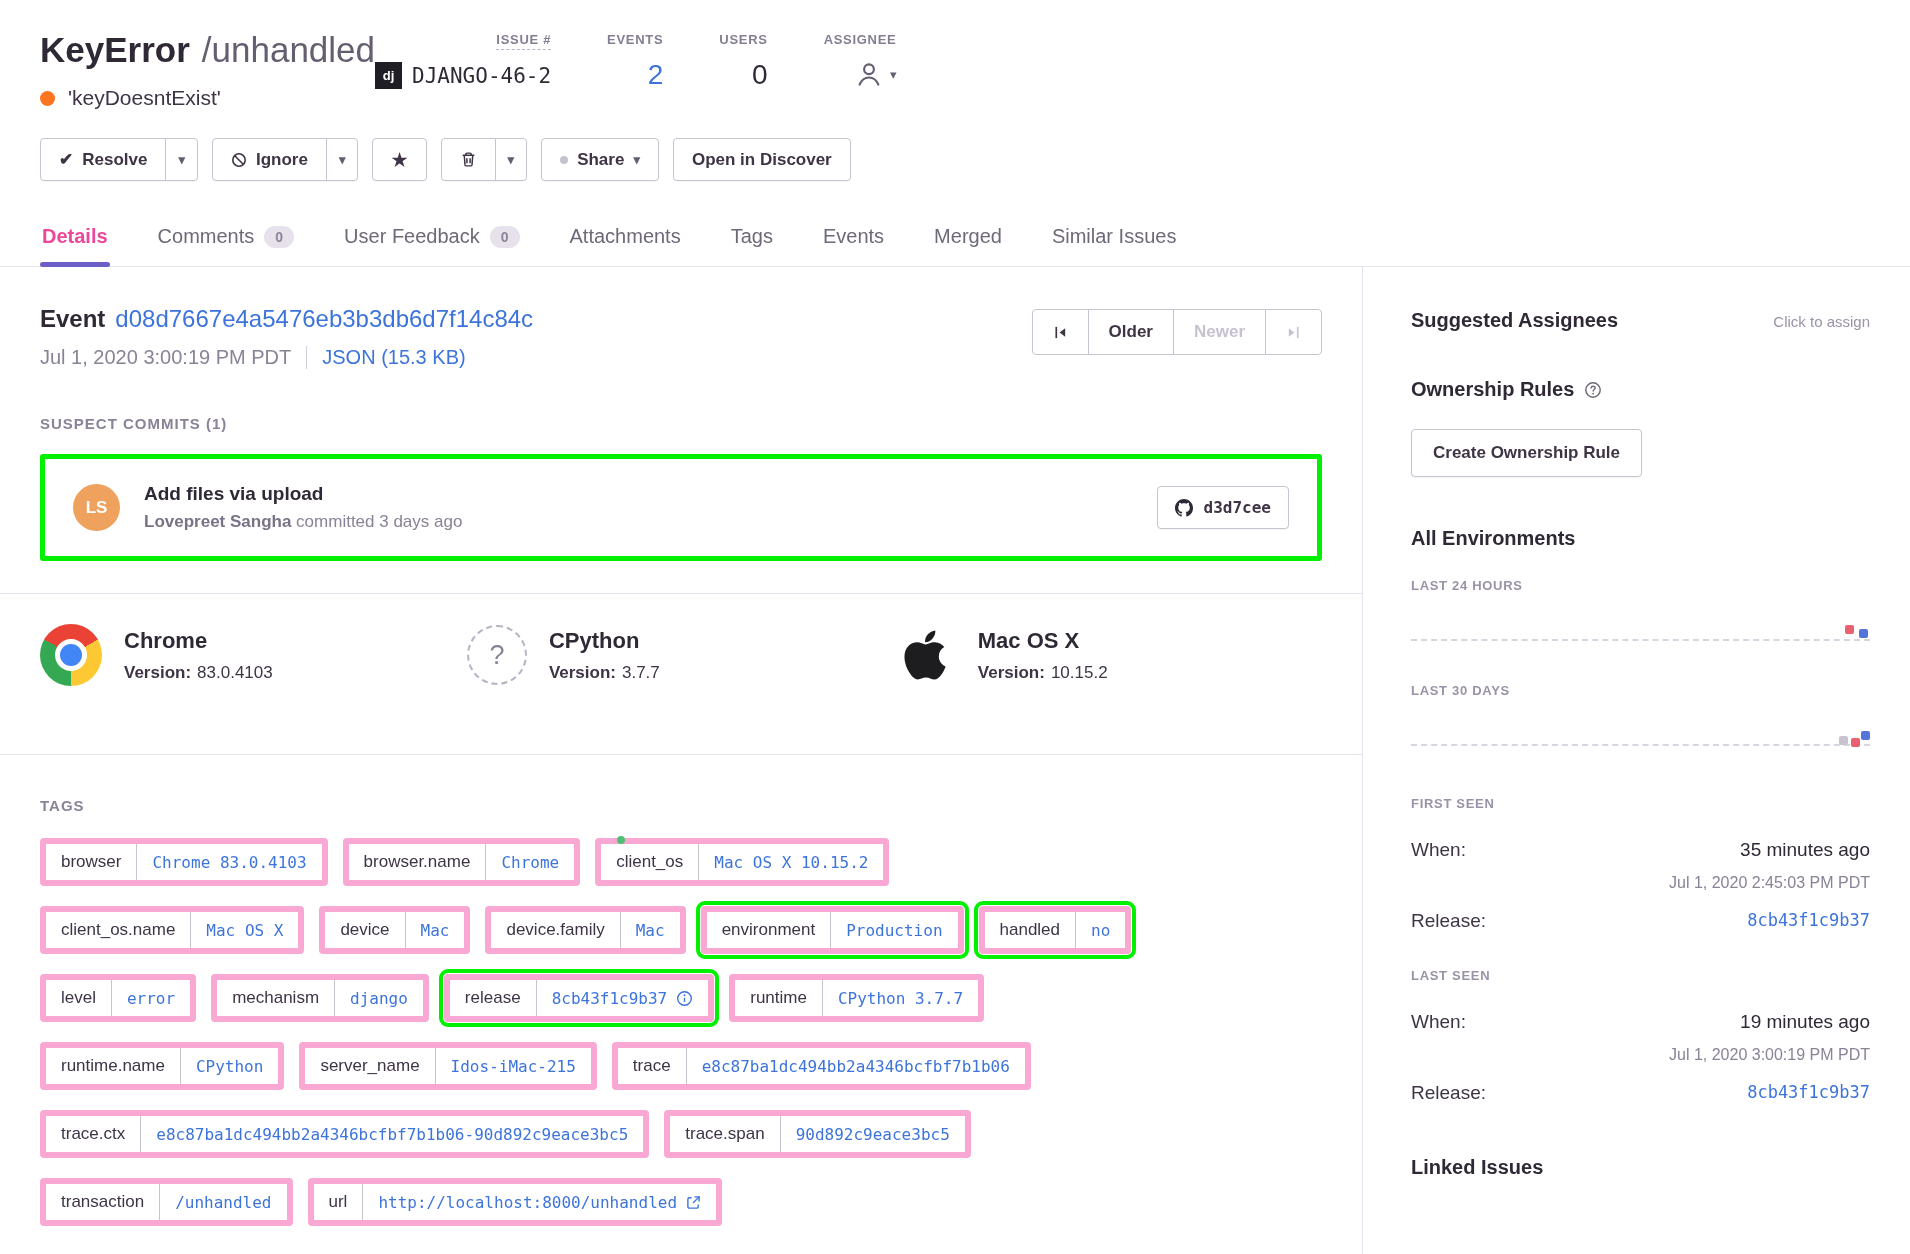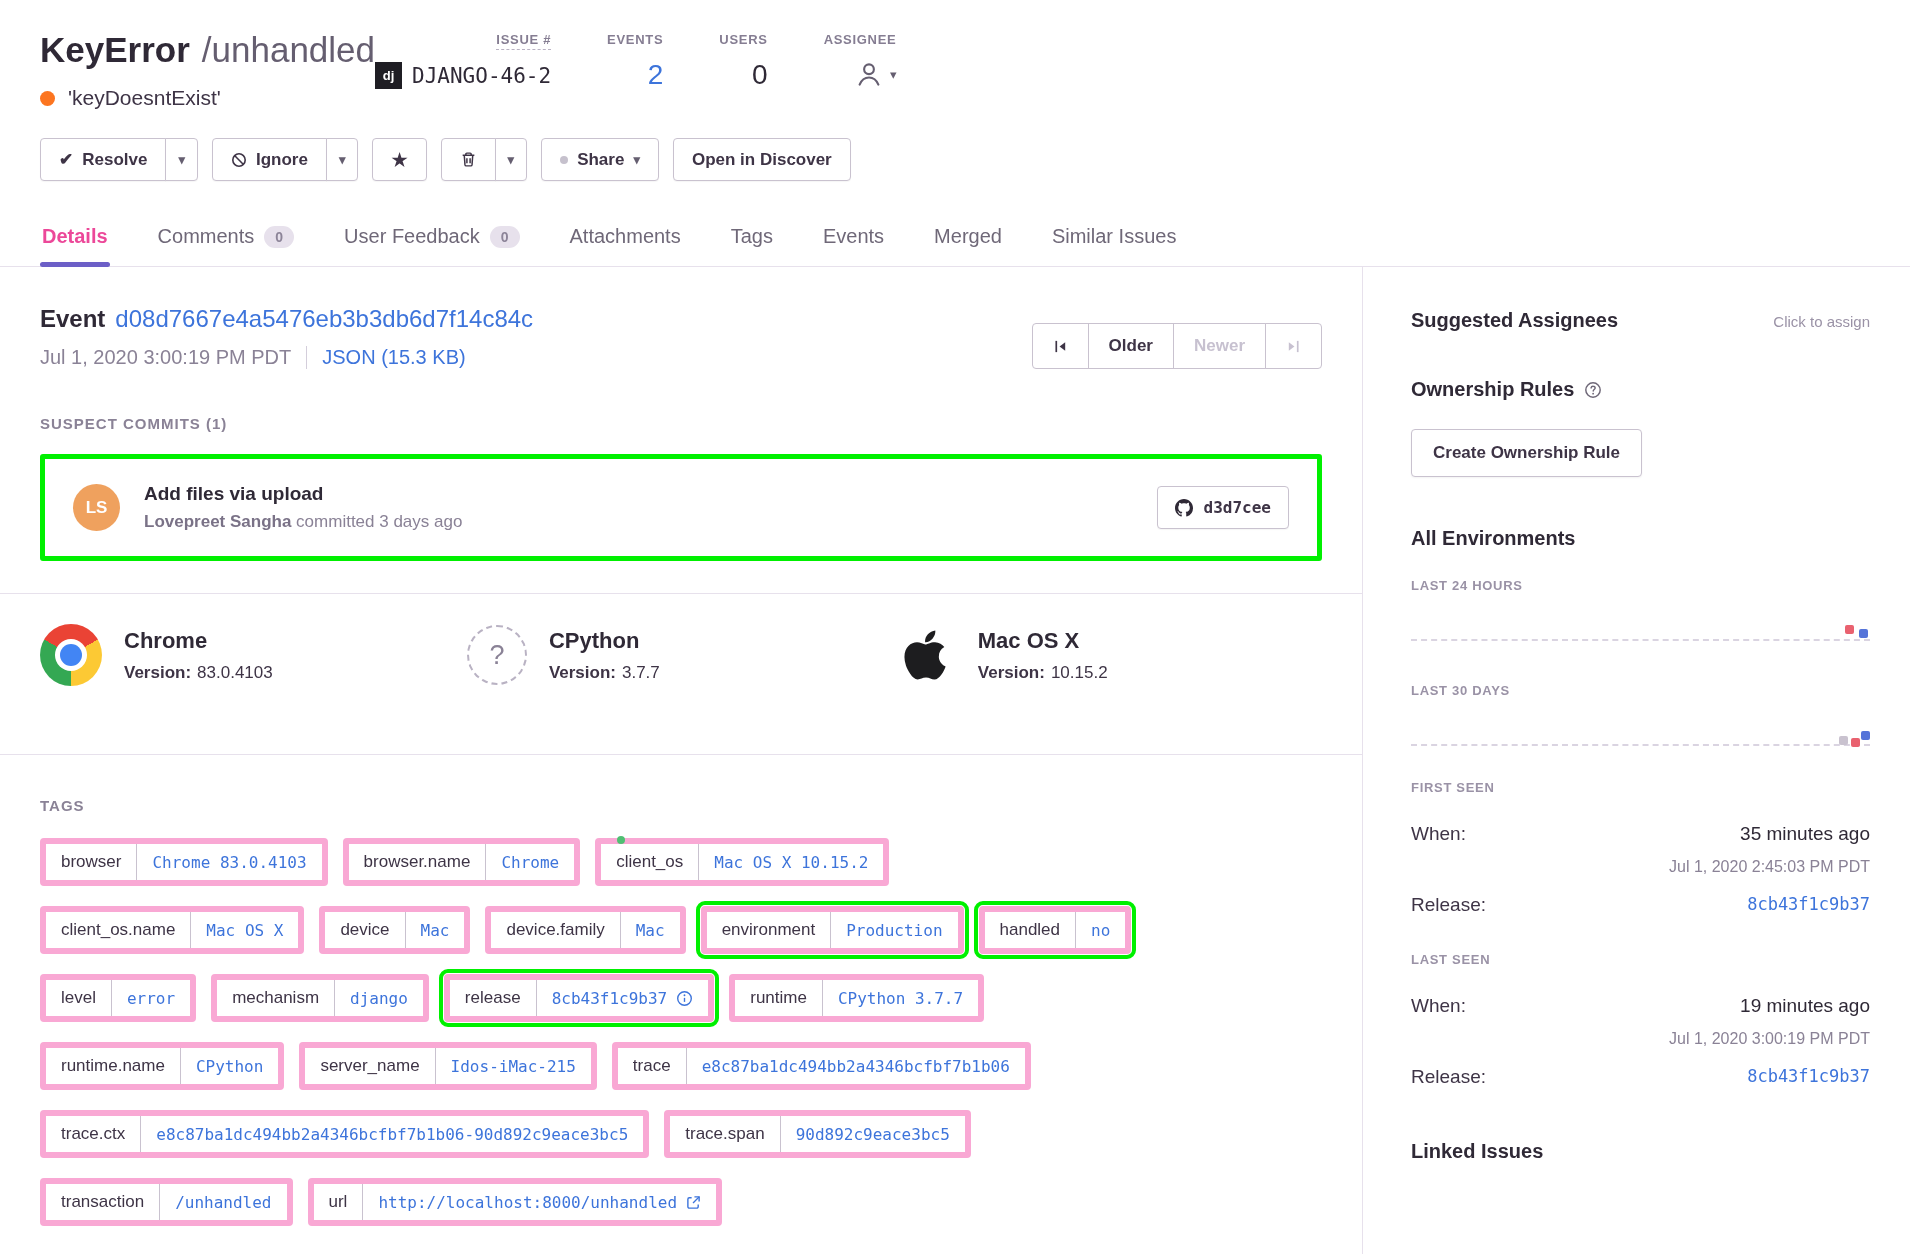--- a/index.html
+++ b/index.html
@@ -43,21 +43,21 @@
   .tab.active{color:#ec4899;font-weight:bold}
   .tab.active::after{content:"";position:absolute;left:0;right:0;bottom:-1px;height:5px;background:#6c5fc7;border-radius:3px}
   .badge{background:#e7e1ec;color:#8c8498;font-size:14px;font-weight:bold;padding:3px 11px;border-radius:999px}
 
   
   .content{display:flex;align-items:stretch;min-height:997px}
   .main{width:1362px;padding:38px 40px 0 40px}
   .sidebar{flex:1;border-left:1px solid #e7e1ec;padding:42px 40px 0 48px}
 
   
-  .event-head{display:flex;justify-content:space-between;align-items:flex-end}
+  .event-head{display:flex;justify-content:space-between;align-items:flex-start}
   .event-title{font-size:24px;font-weight:bold;color:#2f2936}
   .event-title a{color:#3d74db;font-weight:normal;text-decoration:none;margin-left:10px}
   .event-meta{margin-top:13px;font-size:20px;color:#8a8296;display:flex;align-items:center}
   .json-link{color:#3d74db;border-left:1px solid #d4cedb;padding-left:15px;margin-left:15px;text-decoration:none}
   .pager{display:inline-flex;margin-top:4px}
   .pg{height:46px;min-width:54px;padding:0 20px;border:1px solid #c9c2cf;background:#fff;display:flex;align-items:center;justify-content:center;font-size:17px;font-weight:bold;color:#3e3446;margin-left:-1px;cursor:pointer}
   .pg:first-child{border-radius:4px 0 0 4px;margin-left:0}
   .pg:last-child{border-radius:0 4px 4px 0}
   .pg.disabled{color:#c7c1d0}
 
@@ -487,21 +487,21 @@
       </div>
 
       <div class="sb-sub tight">LAST 30 DAYS</div>
       <div class="spark">
         <div class="line"></div>
         <span class="mk" style="right:22px;top:38px;background:#c9c2cf"></span>
         <span class="mk" style="right:10px;top:40px;background:#e9616f"></span>
         <span class="mk" style="right:0;top:33px;background:#5574d9"></span>
       </div>
 
-      <div class="sb-sub" style="margin-top:4px">FIRST SEEN</div>
+      <div class="sb-sub" style="margin-top:20px">FIRST SEEN</div>
       <div class="kv">
         <span>When:</span>
         <span class="val">35 minutes ago</span>
       </div>
       <div class="sb-date">Jul 1, 2020 2:45:03 PM PDT</div>
       <div class="kv rel">
         <span>Release:</span>
         <a href="#" class="val blue">8cb43f1c9b37</a>
       </div>
 

